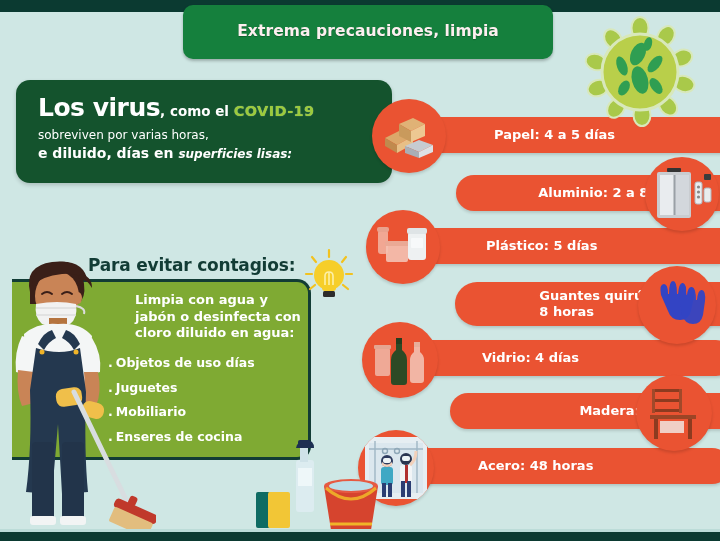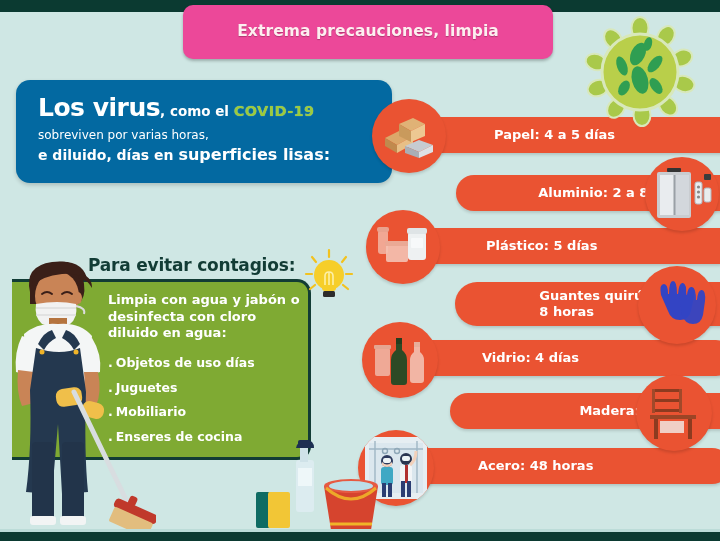--- a/index.html
+++ b/index.html
@@ -25,36 +25,36 @@
     background:#0b3a31;z-index:40;
   }
   .bar-bottom-line{
     position:absolute;left:0;bottom:9px;width:720px;height:3px;
     background:#bcdcd8;z-index:39;
   }
 
   
   .header-banner{
     position:absolute;left:183px;top:5px;width:370px;height:54px;
-    background:#ec4899;
+    background:#15803d;
     border-radius:10px;
     box-shadow:0 2px 3px rgba(0,0,0,.25);
     display:flex;align-items:center;justify-content:center;
     z-index:45;
   }
   .header-banner .txt{
     color:#fdeff0;font-size:15.5px;font-weight:700;
     text-align:center;line-height:1.25;letter-spacing:.1px;
     text-shadow:0 1px 1px rgba(0,0,0,.25);
   }
 
   
   .intro-box{
     position:absolute;left:16px;top:80px;width:376px;height:103px;
-    background:#0369a1;border-radius:14px;
+    background:#14532d;border-radius:14px;
     box-shadow:0 2px 4px rgba(0,0,0,.18);
     z-index:20;
   }
   
   .intro-notch{
     position:absolute;left:384px;top:113px;
     width:0;height:0;
     border-top:18px solid transparent;
     border-bottom:18px solid transparent;
     border-left:20px solid #ea5332;
@@ -66,21 +66,21 @@
   .line1{font-size:15px;font-weight:700;line-height:1.15;margin-bottom:4px;}
   .line1 .big{font-size:25px;font-weight:800;letter-spacing:-.5px;}
   .line1 .sm{font-size:13.5px;font-weight:600;}
   .covid{
     color:#9ccb3b;font-size:14.5px;font-weight:800;
     letter-spacing:.4px;
     text-shadow:0 0 1px rgba(255,255,255,.6);
   }
   .line2{font-size:12px;font-weight:400;line-height:1.42;}
   .line3{font-size:14px;font-weight:600;line-height:1.42;}
-  .line3 b{font-size:16px;font-weight:800;}
+  .line3 b{font-size:12px;font-weight:800;font-style:italic;}
 
   
   .pill{
     position:absolute;
     background:#ea5332;
     border-radius:22px;
     box-shadow:0 2px 3px rgba(0,0,0,.14);
     display:flex;align-items:center;
     color:#fff;font-weight:800;font-size:13px;
     z-index:22;
@@ -112,21 +112,21 @@
     background:#7faa33;
     border-radius:0 14px 14px 0;
     border-top:3px solid #123c35;
     border-right:3px solid #123c35;
     border-bottom:3px solid #123c35;
     z-index:18;
   }
   .green-inner{
     position:absolute;left:108px;top:292px;width:196px;z-index:26;color:#ffffff;
   }
-  .green-lead{font-size:13px;font-weight:700;line-height:1.28;}
+  .green-lead{font-size:13px;font-weight:700;line-height:1.28;margin-left:27px;}
   .green-list{margin:14px 0 0 0;padding:0;list-style:none;}
   .green-list li{
     font-size:12.5px;font-weight:800;line-height:1.1;margin-bottom:11px;
   }
   .green-list li .dot{display:inline-block;margin-right:3px;}
 
   
   .art{position:absolute;z-index:28;}
 
   

